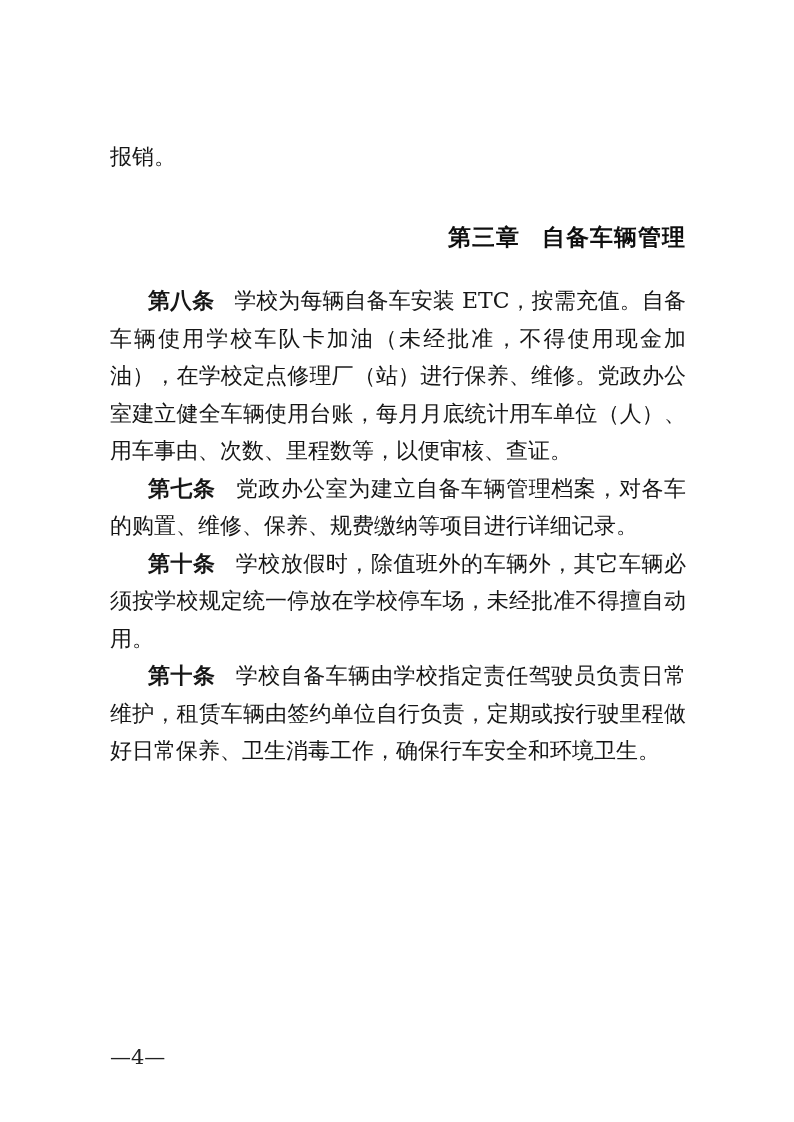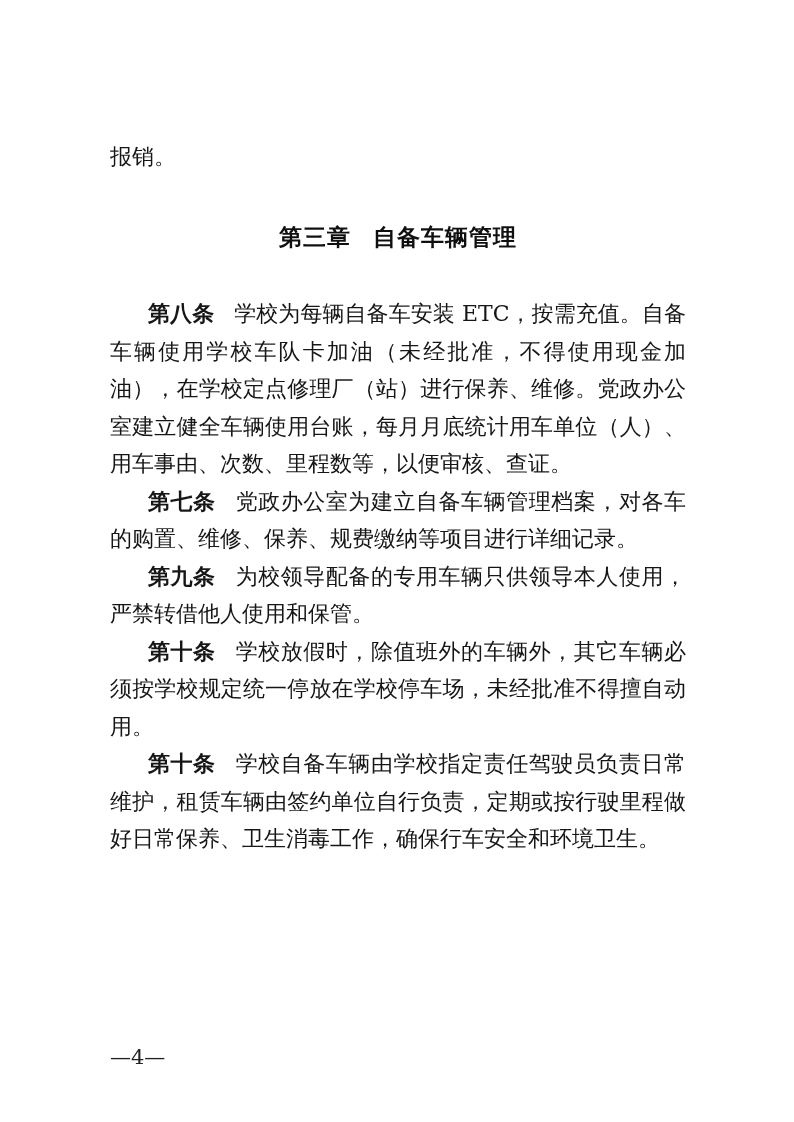--- a/index.html
+++ b/index.html
@@ -25,22 +25,22 @@
     font-size: 22px;
     line-height: 37.5px;
     text-align: justify;
     text-justify: inter-ideograph;
   }
   .lead {
     margin: 0;
     padding-top: 138px;
   }
   .chapter-heading {
-    margin: 43px 0 39px 0;
-    text-align: center;
+    margin: 43px 0 26px 0;
+    text-align: right;
     font-family: "DejaVu Sans", "Liberation Sans", sans-serif;
     font-weight: 700;
     font-size: 23px;
     line-height: 37.5px;
     color: #0f0f0f;
     letter-spacing: 1px;
   }
   .chapter-heading .chapter-number {
     margin-right: 22px;
   }
@@ -75,23 +75,20 @@
     </div>
 
     <p class="article">
       <span class="label">第八条</span><span>学校为每辆自备车安装 ETC，按需充值。自备车辆使用学校车队卡加油（未经批准，不得使用现金加油），在学校定点修理厂（站）进行保养、维修。党政办公室建立健全车辆使用台账，每月月底统计用车单位（人）、用车事由、次数、里程数等，以便审核、查证。</span>
     </p>
 
     <p class="article">
       <span class="label">第七条</span><span>党政办公室为建立自备车辆管理档案，对各车的购置、维修、保养、规费缴纳等项目进行详细记录。</span>
     </p>
 
-    <p class="article">
-      <span class="label">第九条</span><span>为校领导配备的专用车辆只供领导本人使用，严禁转借他人使用和保管。</span>
-    </p>
 
     <p class="article">
       <span class="label">第十条</span><span>学校放假时，除值班外的车辆外，其它车辆必须按学校规定统一停放在学校停车场，未经批准不得擅自动用。</span>
     </p>
 
     <p class="article">
       <span class="label">第十条</span><span>学校自备车辆由学校指定责任驾驶员负责日常维护，租赁车辆由签约单位自行负责，定期或按行驶里程做好日常保养、卫生消毒工作，确保行车安全和环境卫生。</span>
     </p>
 
 

